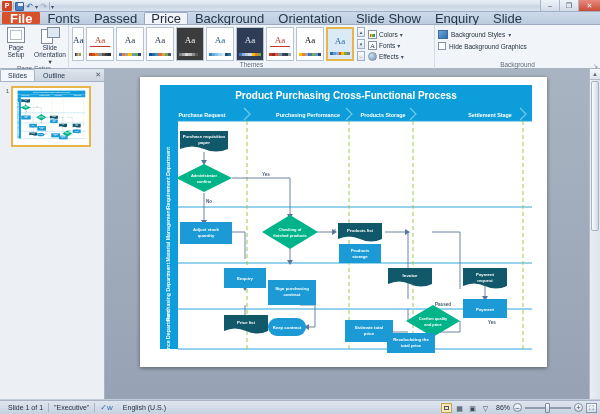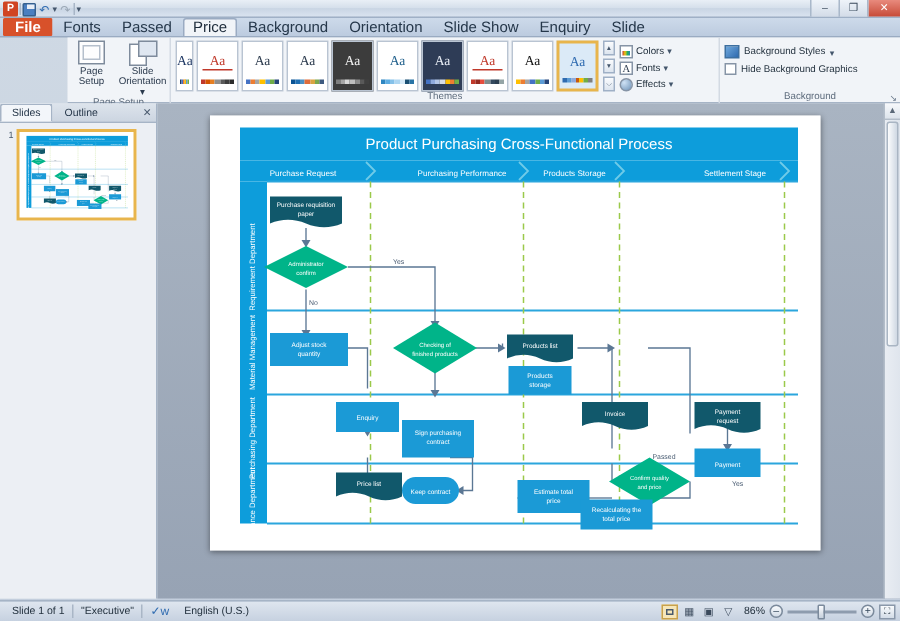--- a/index.html
+++ b/index.html
@@ -32,29 +32,29 @@
   .wbtns { position:absolute; right:0; top:0; display:flex; }
   .wb { width:19px; height:11px; border-left:1px solid #a9b8ca;
         background:linear-gradient(180deg,#eef3f9,#d3dce8); font-size:7px; color:#3a4a5c;
         text-align:center; line-height:11px; }
   .wb.close { background:linear-gradient(180deg,#e88a7d,#c74b38); color:#fff; width:22px; }
 
   
   .tabbar { position:relative; height:13px;
      background:linear-gradient(180deg,#cddaea,#bccbdf); border-bottom:1px solid #9aabc2;
      padding-left:2px; display:flex; align-items:flex-end; }
-  .tab { height:12px; padding:0 6px; font-size:10px; color:#25374a; line-height:12px;
+  .tab { height:12px; padding:0 6px; font-size:13px; color:#25374a; line-height:12px;
      border:1px solid transparent; border-bottom:none; border-radius:2px 2px 0 0; }
   .tab.file { background:#d8512a; color:#fff; padding:0 7px; border-radius:1px;
      height:12px; font-weight:bold;}
   .tab.active { background:#f1f4f8; border-color:#9aabc2; color:#1d2b3a; }
 
   
   .ribbon { position:relative; height:44px; background:#f1f4f8;
-     border-bottom:1px solid #a6b4c6; display:flex;margin-left:45px; }
+     border-bottom:1px solid #a6b4c6; display:flex; }
   .grp { position:relative; height:44px; padding:1px 3px 0 3px; display:flex; flex-direction:column; }
   .grp + .grp { border-left:1px solid #d3dae3; }
   .grp-body { flex:1; display:flex; align-items:flex-start; gap:3px; padding-top:1px;}
   .grp-label { text-align:center; font-size:6.5px; color:#5d6b7c; height:8px; line-height:8px; }
 
   .bigbtn { width:30px; display:flex; flex-direction:column; align-items:center; gap:1px; }
   .bigbtn .bi { width:18px; height:16px; }
   .bigbtn .bl { font-size:6.5px; color:#2b3a4d; text-align:center; line-height:7px; }
   .icon-pagesetup { border:1px solid #7e8b9c; background:#fdfdfe; position:relative; }
   .icon-pagesetup:after{content:"";position:absolute;inset:2px;border:1px solid #b5bfcc;}
@@ -107,21 +107,21 @@
       border:1px solid transparent; border-bottom:none; border-radius:2px 2px 0 0; }
   .ptab.active { background:#f3f6fa; border-color:#a6b4c6; }
   .pclose { position:absolute; right:3px; top:2px; font-size:7px; color:#4c5c70; }
   .pane-body { flex:1; background:#eceff4; padding:4px 2px; position:relative; }
   .slide-item { display:flex; gap:2px; align-items:flex-start; }
   .slide-num { width:7px; font-size:6px; color:#44566c; text-align:right; padding-top:2px; }
   .thumb-box { border:2px solid #e8b54c; background:#fff; padding:1px; width:80px; }
 
   
   .stage { flex:1; position:relative;
-      background:linear-gradient(180deg,#a9b4c2 0%, #97a3b4 100%); }
+      background:linear-gradient(180deg,#a9b4c2 0%, #97a3b4 100%);font-weight:bold; }
   .slide-canvas { position:absolute; left:35px; top:8px; width:407px; height:290px;
       background:#fff; box-shadow:0 1px 4px rgba(0,0,0,.45); }
 
   
   .vscroll { position:absolute; right:0; top:0; bottom:0; width:11px;
       background:linear-gradient(90deg,#e9edf3,#dfe5ed); border-left:1px solid #b3bdc9; }
   .vs-btn { height:11px; border-bottom:1px solid #b3bdc9; font-size:6px; text-align:center;
       line-height:11px; color:#5a6878; background:linear-gradient(180deg,#f6f8fb,#dde4ec);}
   .vs-thumb { position:absolute; left:1px; right:1px; top:12px; height:150px;
       background:linear-gradient(90deg,#fbfcfd,#cfd8e3); border:1px solid #a9b5c3; border-radius:2px;}

